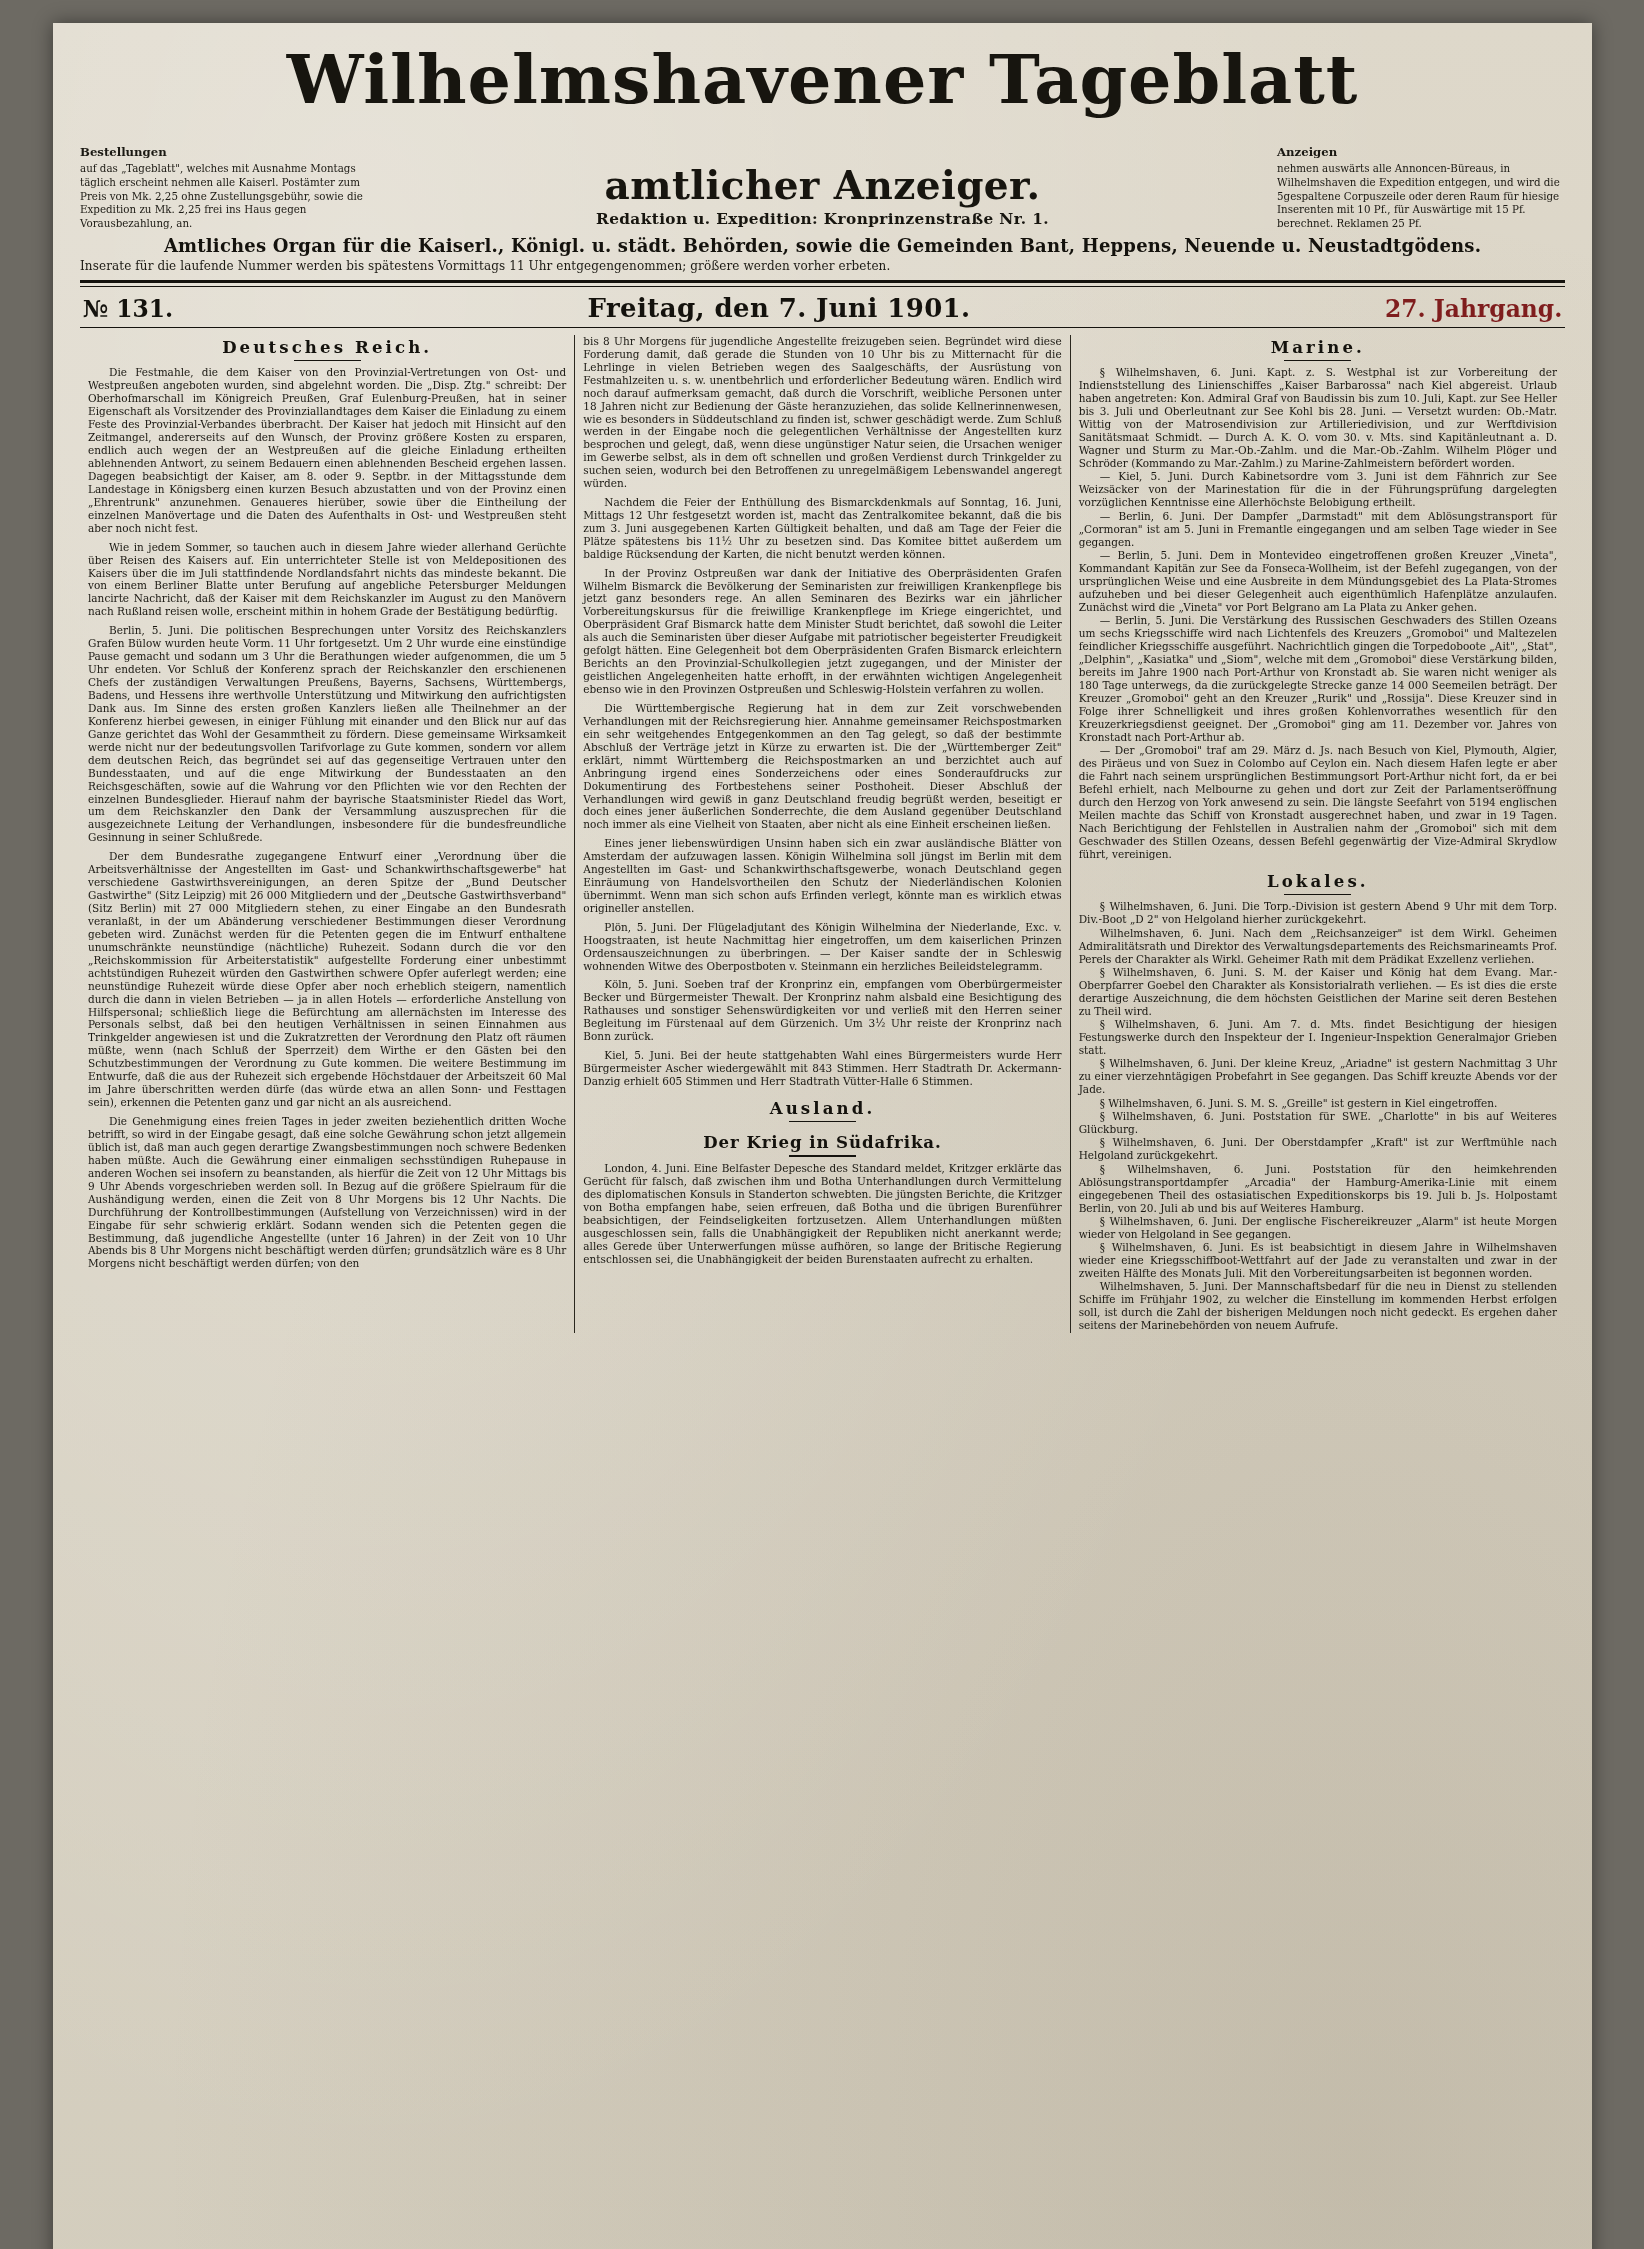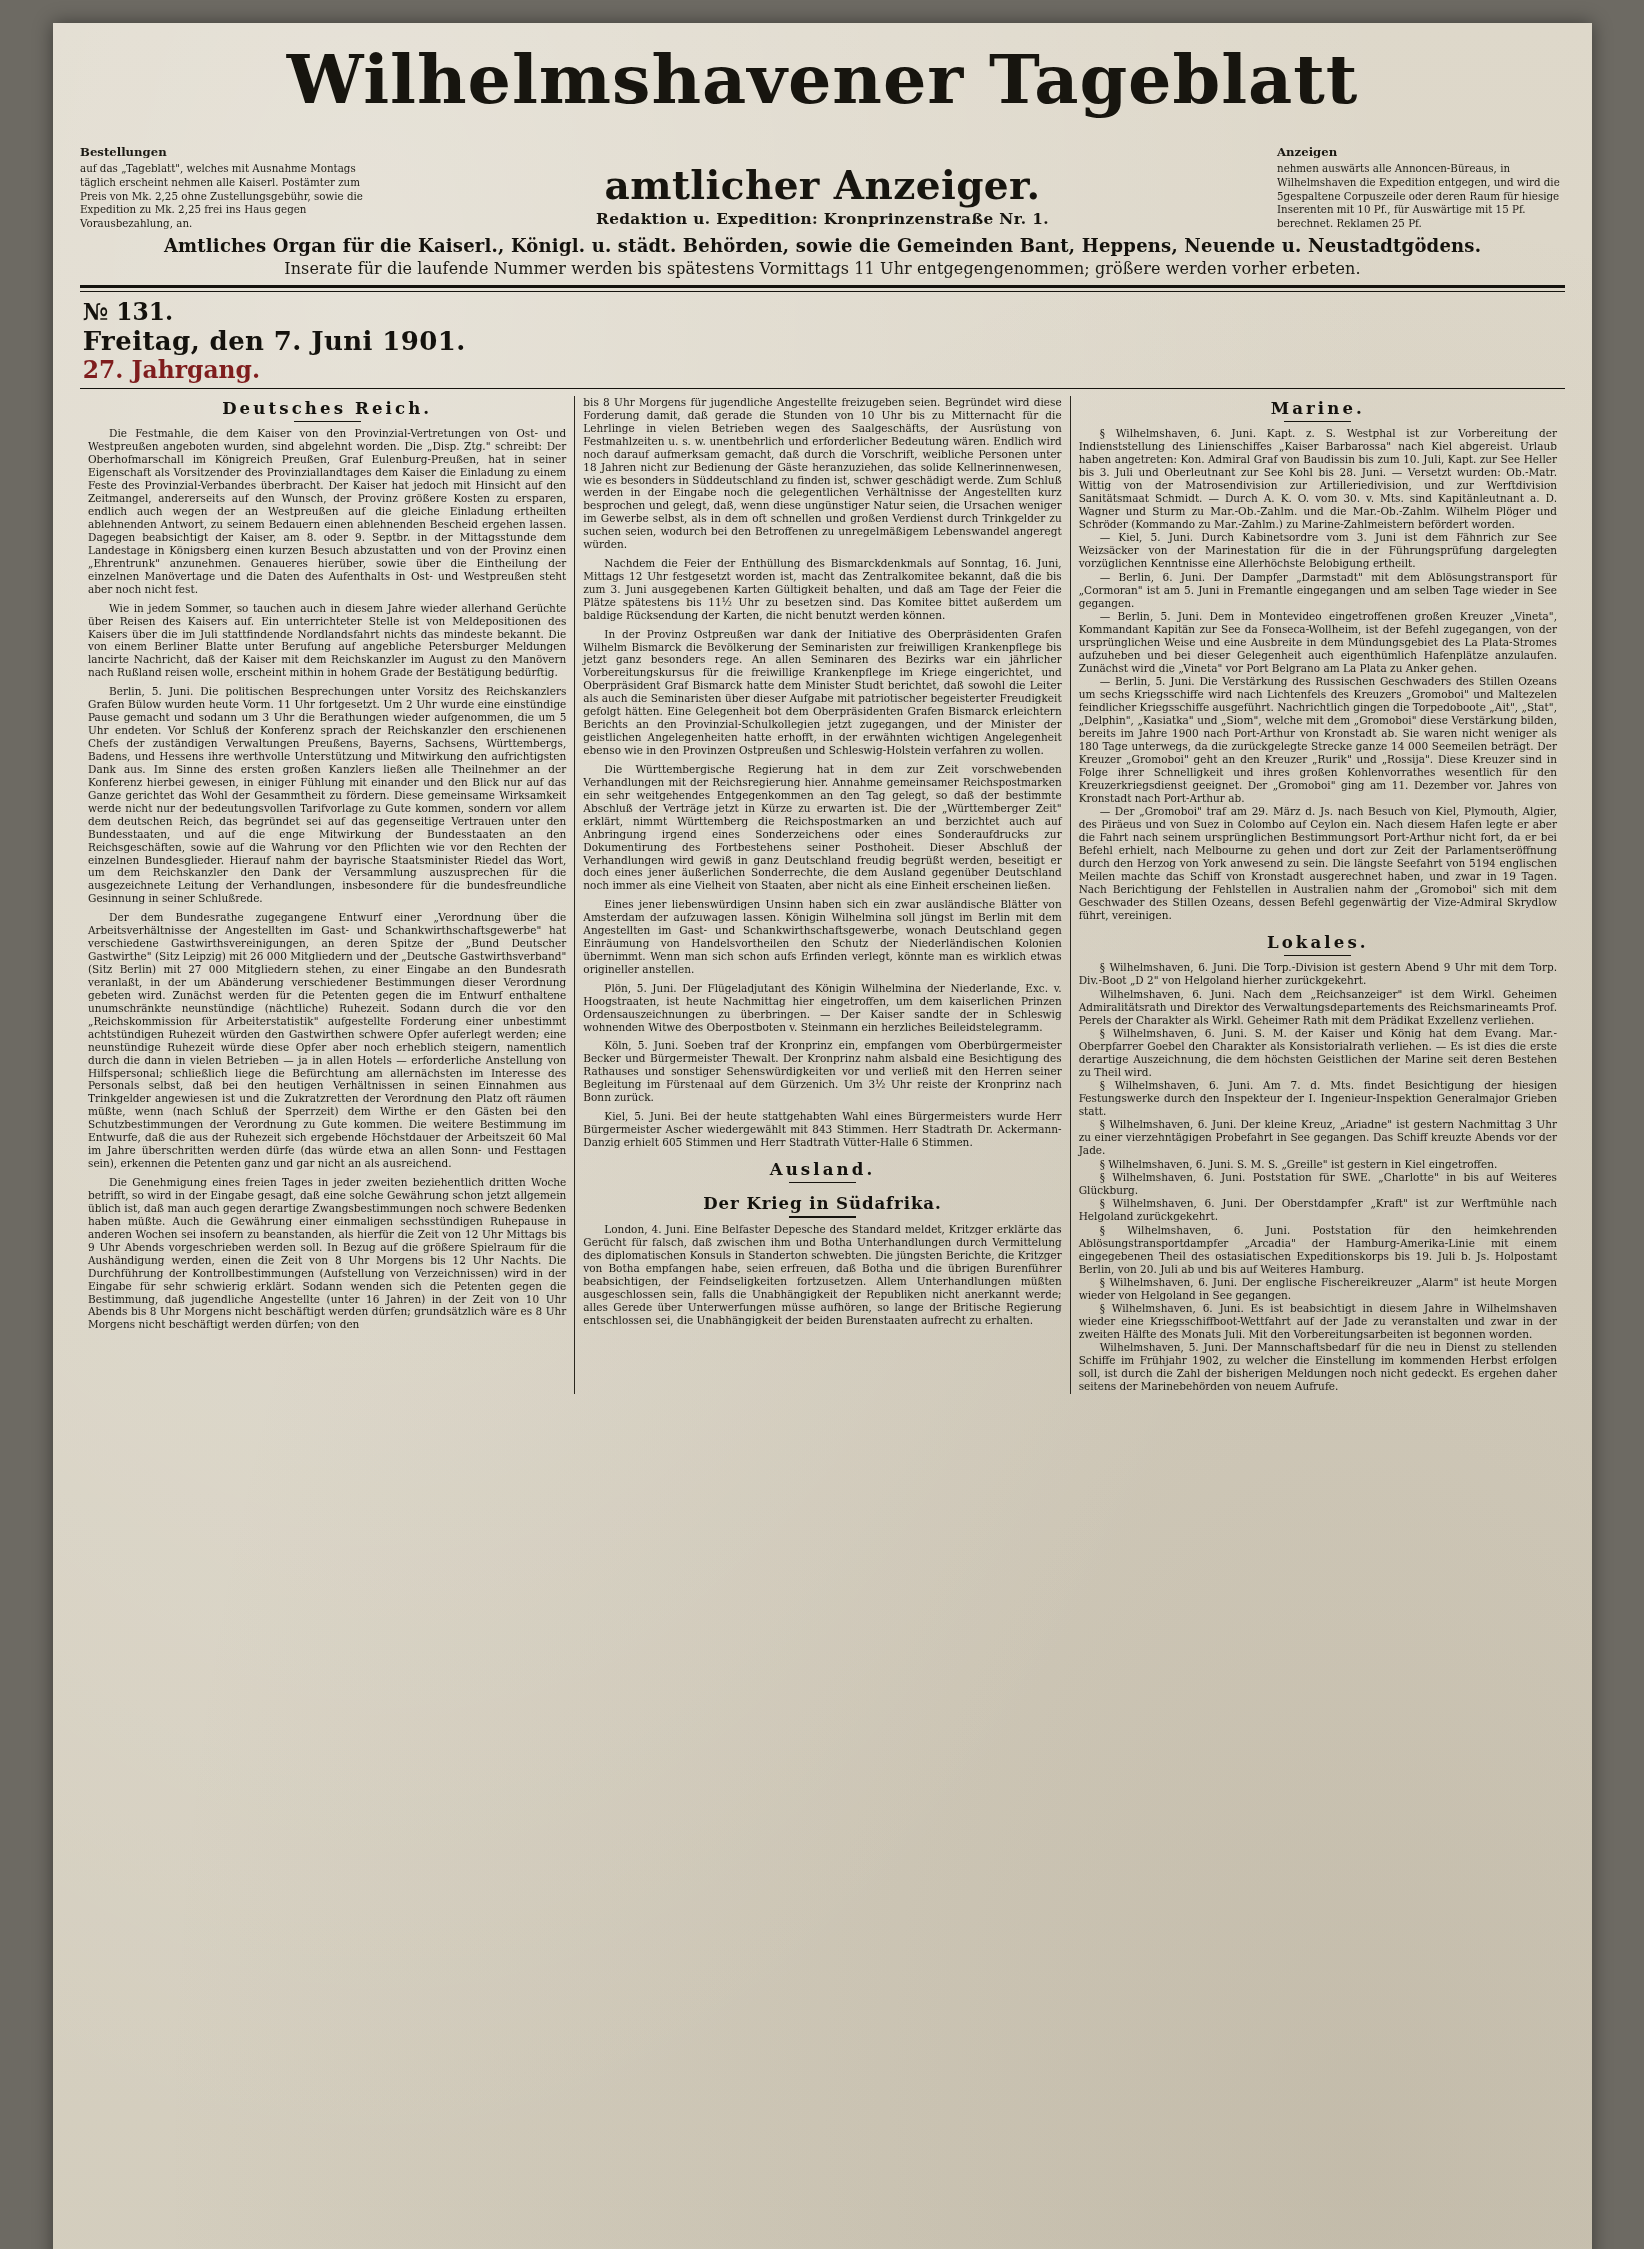--- a/index.html
+++ b/index.html
@@ -137,43 +137,42 @@
   .organ-line {
     text-align: center;
     font-weight: bold;
     font-size: 18px;
     margin-top: 7.2px;
     color: #14120d;
     letter-spacing: 0.2px;
     white-space: nowrap;
   }
   .inserate-line {
-    text-align: center;
-    font-size: 16px;
+    text-align: left;
+    font-size: 12px;
     margin-top: 3.6px;
     color: #1b1913;
     letter-spacing: 0.1px;
   }
   .rule-thick {
     border: 0;
     border-top: 3.1px solid #15130e;
     margin: 6.3px 0 0 0;
   }
   .rule-thin {
     border: 0;
     border-top: 1.3px solid #15130e;
     margin: 3.1px 0 0 0;
   }
   .issue-row {
     display: flex;
     align-items: baseline;
     justify-content: space-between;
     margin: 6.3px 2.7px 4.5px 2.7px;
     font-weight: bold;
-    flex-direction: column;
   }
   .issue-no { font-size: 23.4px; color: #14120d; }
   .issue-date { font-size: 26px; color: #14120d; letter-spacing: 0.4px; }
   .issue-year { font-size: 23.4px; color: #7f1d1d; }
 
   
   .columns {
     display: flex;
     margin-top: 4.5px;
     border-top: 1.8px solid #15130e;

